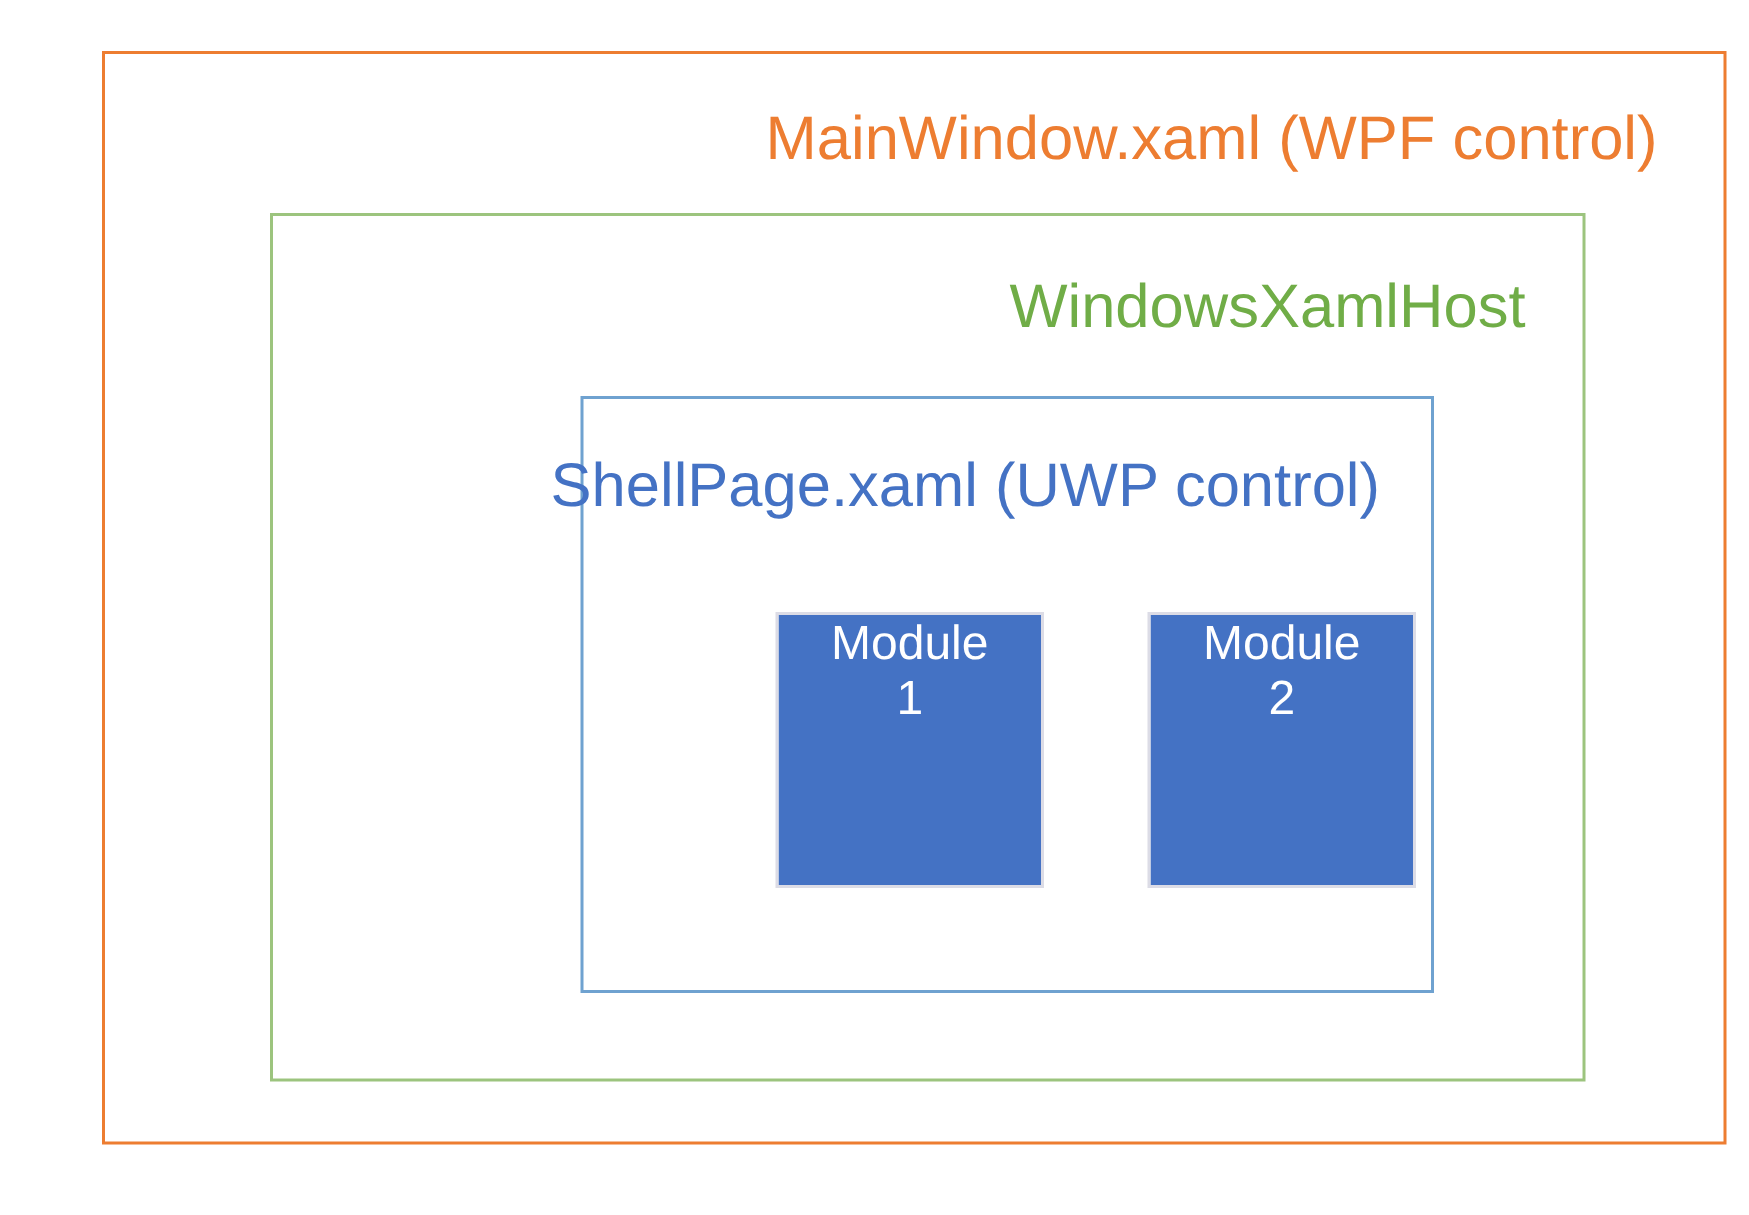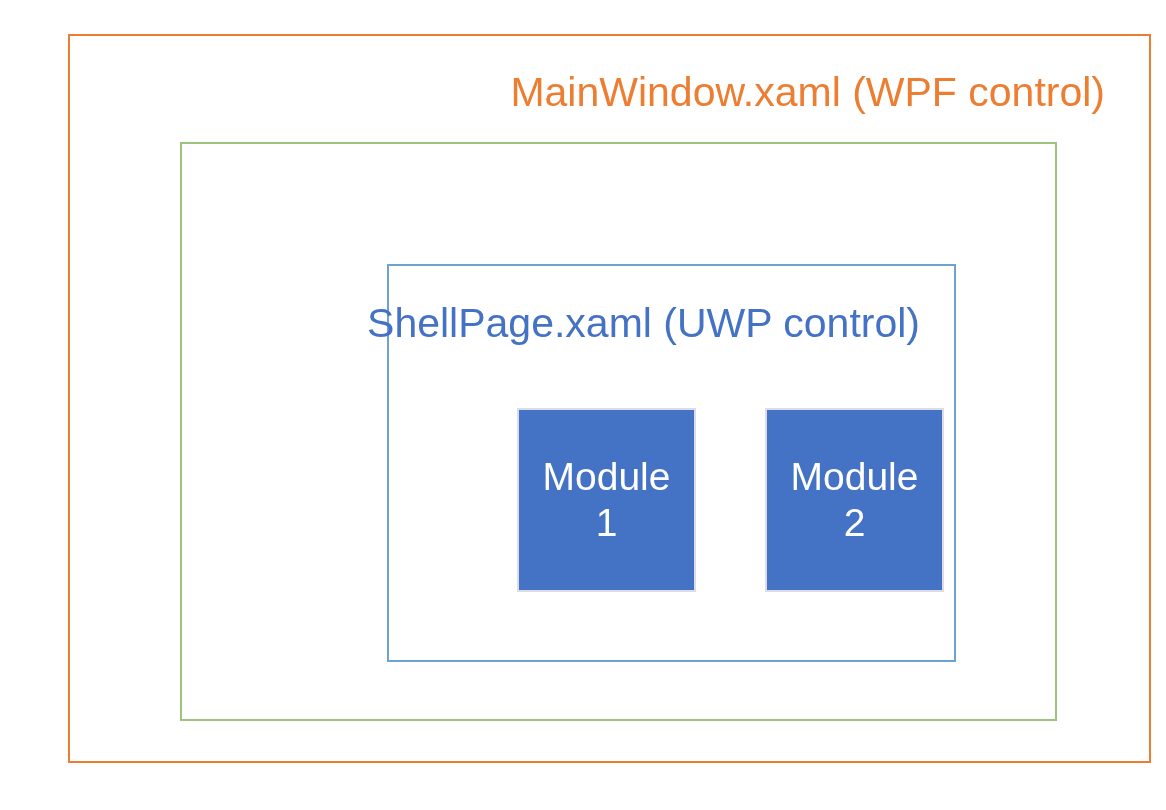--- a/index.html
+++ b/index.html
@@ -99,23 +99,22 @@
   .module {
     position: absolute;
     top: 0;
     width: 175px;
     height: 180px;
     background: #4472C4;
     outline: 2px solid #DCDCE6;
     display: flex;
     flex-direction: column;
     align-items: center;
-    justify-content: center;
     color: #ffffff;
-    font-size: 39px;
+    font-size: 32px;
     line-height: 1.17;
     box-sizing: border-box;
   }
   .module-1 { left: 0px; }
   .module-2 { left: 248px; }
   .module .m-name,
   .module .m-num {
     display: block;
     text-align: center;
   }
@@ -124,20 +123,21 @@
 <body>
 
 <div id="canvas">
 
   <div class="box-wpf">
 
     <div class="label label-wpf">MainWindow.xaml (WPF control)</div>
 
     <div class="box-xamlhost">
 
+      <div class="label label-xamlhost">WindowsXamlHost</div>
 
       <div class="box-shellpage">
 
         <div class="label label-shellpage">ShellPage.xaml (UWP control)</div>
 
         <div class="modules">
 
           <div class="module module-1">
             <span class="m-name">Module</span>
             <span class="m-num">1</span>

